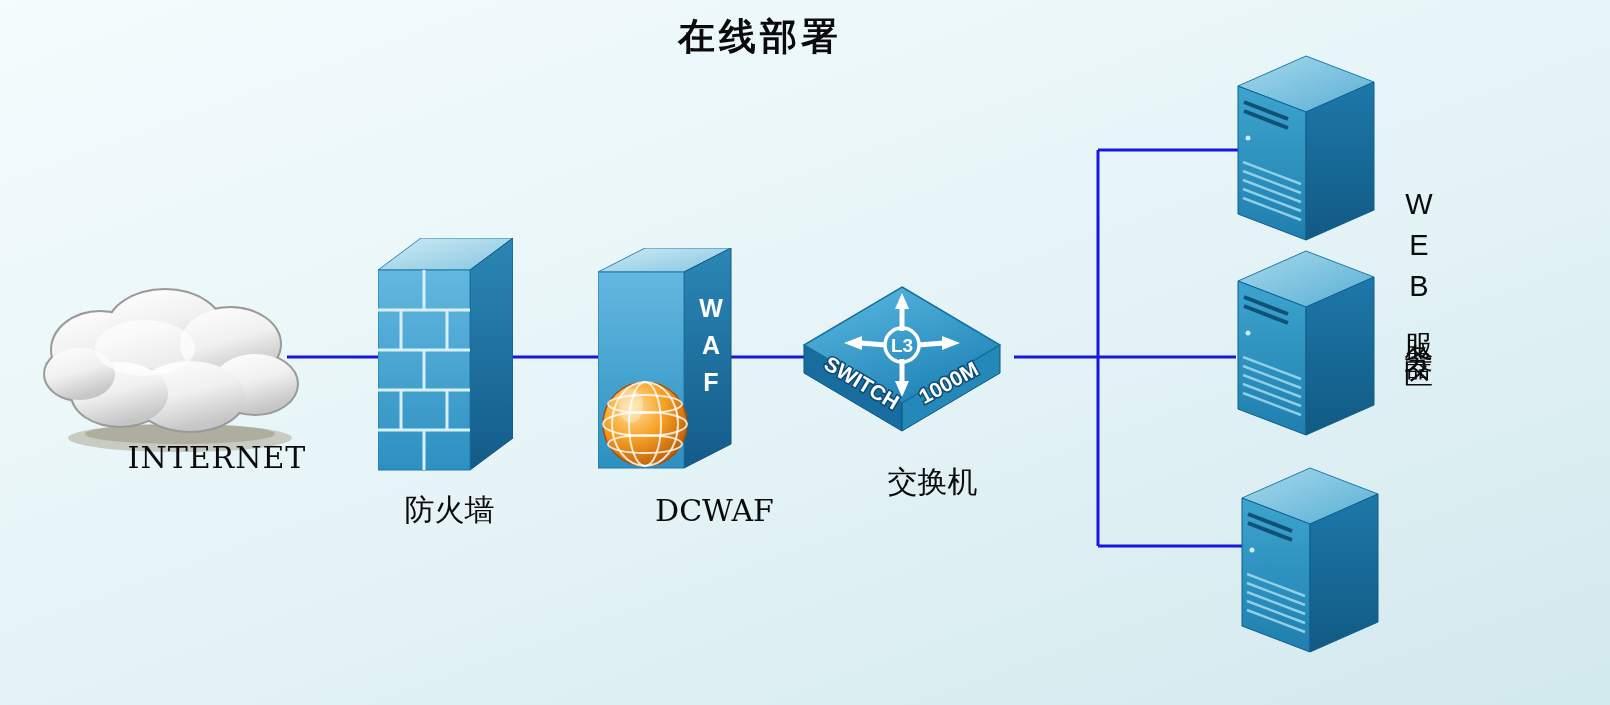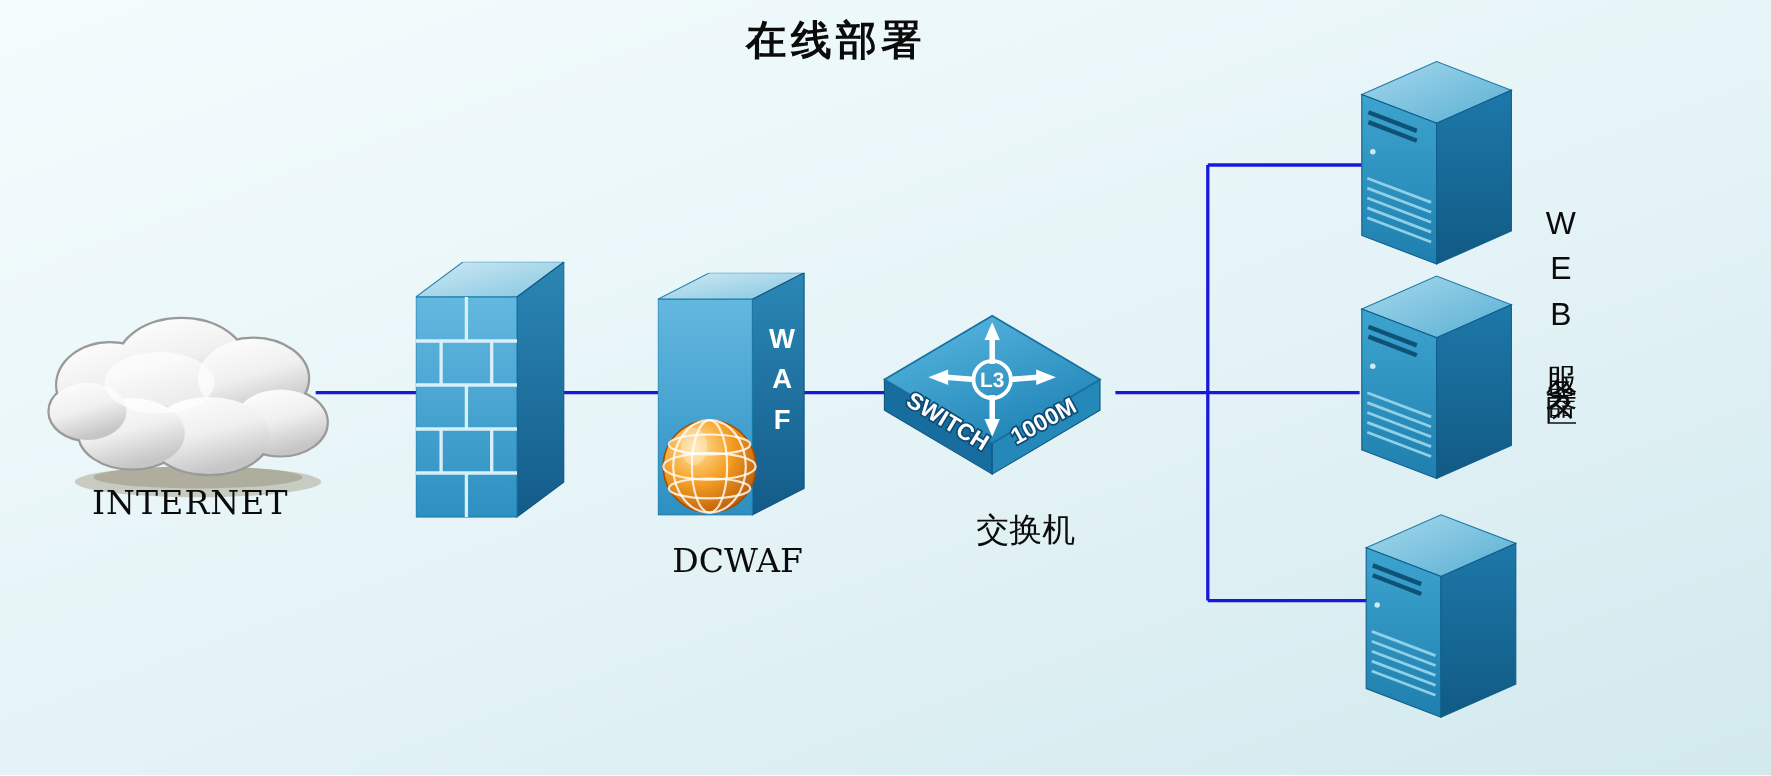--- a/index.html
+++ b/index.html
@@ -23,21 +23,21 @@
     font-size: 37px;
     font-weight: bold;
     color: #0b0b0b;
     letter-spacing: 4px;
   }
   .node-label {
     color: #0b0b0b;
     font-size: 30px;
     text-align: center;
   }
-  .serif { font-family: "DejaVu Serif", "Liberation Serif", serif; }
+  .serif { font-family: "DejaVu Serif", "Liberation Serif", serif; margin-left: 44px; }
 
   .internet-label {
     left: 78px; top: 440px; width: 190px;
     letter-spacing: 1px;
   }
   .firewall-label { left: 382px; top: 490px; width: 135px; }
   .waf-label     { left: 598px; top: 493px; width: 145px; }
   .switch-label  { left: 870px; top: 462px; width: 125px; }
 
   .waf-device-text {
@@ -166,20 +166,21 @@
         <line x1="46" y1="32" x2="46" y2="72"></line>
         <line x1="23" y1="72" x2="23" y2="112"></line>
         <line x1="69" y1="72" x2="69" y2="112"></line>
         <line x1="46" y1="112" x2="46" y2="152"></line>
         <line x1="23" y1="152" x2="23" y2="192"></line>
         <line x1="69" y1="152" x2="69" y2="192"></line>
         <line x1="46" y1="192" x2="46" y2="232"></line>
       </g>
     </svg>
   </div>
+  <div class="abs node-label firewall-label">防火墙</div>
 
   <div class="abs" style="left:598px;top:248px;width:135px;height:222px">
     <svg width="135" height="222" viewBox="0 0 135 222">
       <polygon points="0,24 47,0 133,0 86,24" fill="url(#gradBoxTop)" stroke="#2a85b2" stroke-width="1"></polygon>
       <polygon points="86,24 133,0 133,196 86,220" fill="url(#gradBoxSide)" stroke="#0f5680" stroke-width="1"></polygon>
       <rect x="0" y="24" width="86" height="196" fill="url(#gradBoxFront)" stroke="#1b79a8" stroke-width="1"></rect>
       <g>
         <circle cx="47" cy="176" r="42" fill="url(#gradGlobe)" stroke="#a84e00" stroke-width="1.5"></circle>
         <g stroke="rgba(255,255,255,0.8)" stroke-width="2" fill="none">
           <ellipse cx="47" cy="176" rx="16" ry="42"></ellipse>

